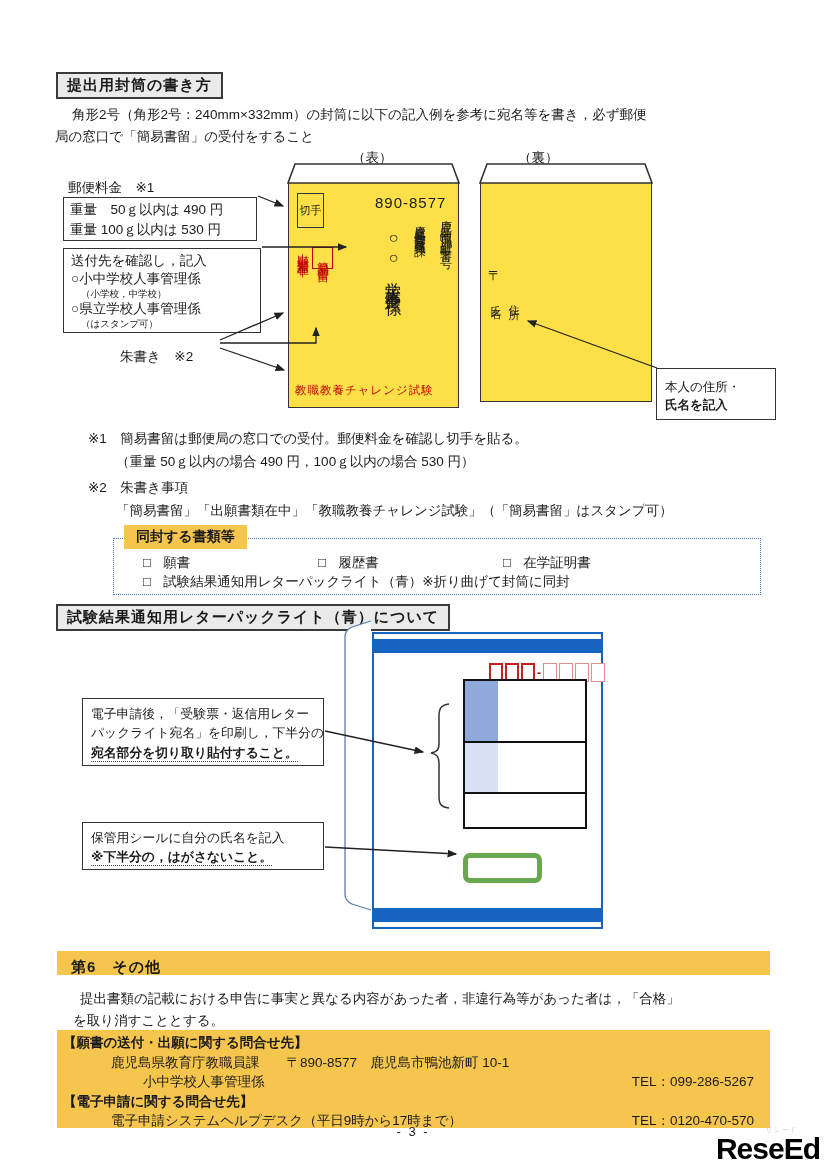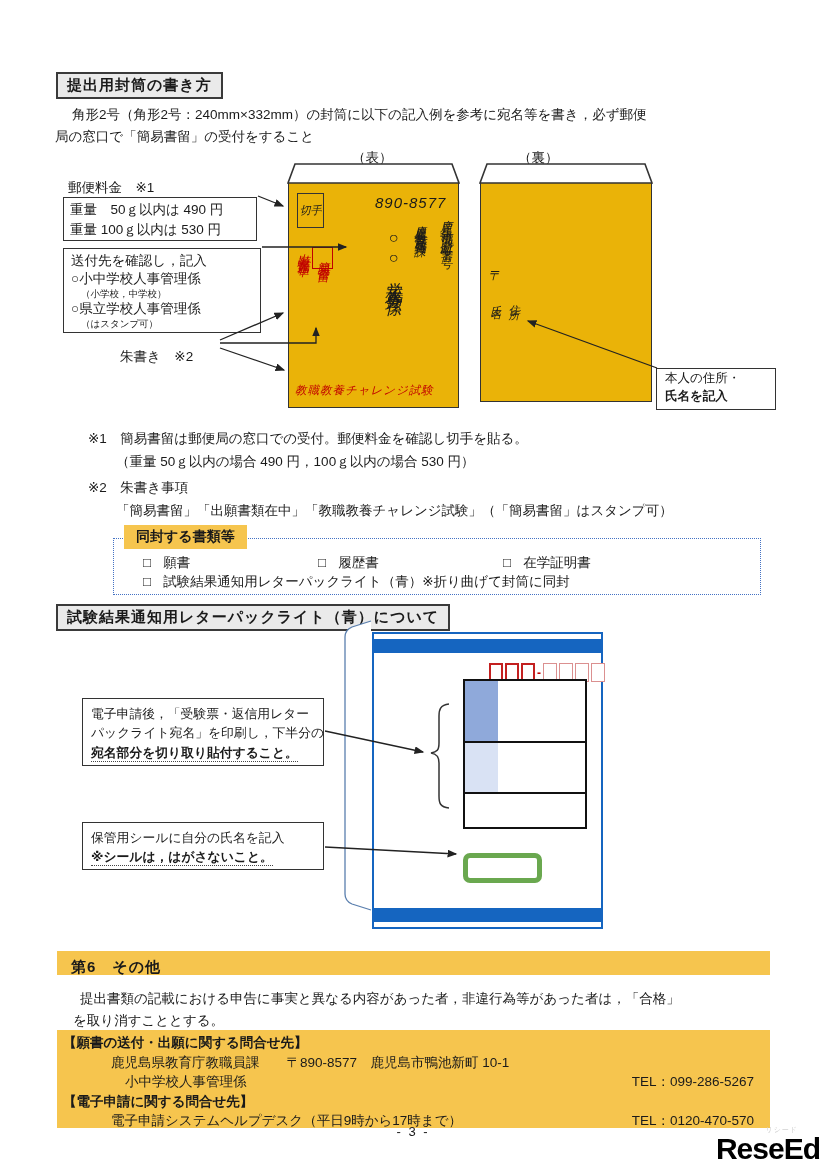--- a/index.html
+++ b/index.html
@@ -11,21 +11,21 @@
   .boxed-title{
     border:2px solid #3a3a3a;background:#EAEAEA;padding:2px 9px;
     font-size:15px;font-weight:700;letter-spacing:1px;white-space:nowrap;
   }
   .txt{font-size:13.5px;white-space:nowrap;}
   .small{font-size:9.5px;}
   .vtext{writing-mode:vertical-rl;text-orientation:upright;white-space:nowrap;}
   .frame{border:1.6px solid #333;background:#fff;box-sizing:border-box;}
   .red{color:#C00000;}
   
-  .env{position:absolute;border:1.6px solid #333;background:#eab308;box-sizing:border-box;font-style:italic;}
+  .env{position:absolute;border:1.6px solid #333;background:#fde047;box-sizing:border-box;}
   .stamp-box{position:absolute;left:8px;top:10px;width:27px;height:35px;border:1.6px solid #333;
     display:flex;align-items:center;justify-content:center;font-size:11px;box-sizing:border-box;}
   .postal-code{position:absolute;left:86px;top:11px;font-size:15px;letter-spacing:1px;}
   
   .dotted-box{border:1.6px dotted #4472C4;box-sizing:border-box;}
   .gold{background:#F6C54E;}
   .cb{display:inline-block;margin-right:12px;}
   
   .lp-band{position:absolute;left:0;right:0;height:14px;background:#1565C0;}
   .pbox{width:14px;height:19px;box-sizing:border-box;background:#fff;}
@@ -83,21 +83,21 @@
     <div class="vtext red" style="position:absolute;left:5px;top:61px;font-size:12px;letter-spacing:2.5px;">出願書類在中</div>
     <div class="vtext red" style="position:absolute;left:23px;top:64px;font-size:12px;letter-spacing:3px;border:1.3px solid #C00000;padding:4px 1px;">簡易書留</div>
     <div class="red" style="position:absolute;left:6px;bottom:9px;font-size:11.5px;letter-spacing:1px;white-space:nowrap;">教職教養チャレンジ試験</div>
   </div>
 
   <div class="env" style="left:480px;top:182px;width:172px;height:220px;">
     <div style="position:absolute;left:7px;top:84px;font-size:13px;">〒</div>
     <div class="vtext" style="position:absolute;left:25px;top:113px;font-size:11px;letter-spacing:4px;">住所</div>
     <div class="vtext" style="position:absolute;left:7px;top:113px;font-size:11px;letter-spacing:4px;">氏名</div>
   </div>
-  <div class="abs frame" style="left:656px;top:352px;width:120px;height:42px;padding:0 8px;">
+  <div class="abs frame" style="left:656px;top:352px;width:120px;height:52px;padding:9px 8px;">
     <div class="txt" style="font-size:12.5px;line-height:18px;">本人の住所・</div>
     <div class="txt" style="font-size:12.5px;line-height:18px;font-weight:bold;">氏名を記入</div>
   </div>
 
   <div class="abs txt" style="left:88px;top:414px;">※1　簡易書留は郵便局の窓口での受付。郵便料金を確認し切手を貼る。</div>
   <div class="abs txt" style="left:116px;top:437px;">（重量 50ｇ以内の場合 490 円，100ｇ以内の場合 530 円）</div>
   <div class="abs txt" style="left:88px;top:463px;">※2　朱書き事項</div>
   <div class="abs txt" style="left:116px;top:486px;">「簡易書留」「出願書類在中」「教職教養チャレンジ試験」（「簡易書留」はスタンプ可）</div>
 
   <div class="abs dotted-box" style="left:113px;top:522px;width:648px;height:57px;"></div>
@@ -145,32 +145,32 @@
 
   <div class="abs" style="left:463px;top:837px;width:79px;height:30px;border:5px solid #6AA84F;border-radius:7px;background:#fff;box-sizing:border-box;"></div>
 
   <div class="callout" style="left:82px;top:698px;width:242px;height:68px;">
     <div>電子申請後，「受験票・返信用レター</div>
     <div>パックライト宛名」を印刷し，下半分の</div>
     <div><span class="u-dot">宛名部分を切り取り貼付すること。</span></div>
   </div>
   <div class="callout" style="left:82px;top:822px;width:242px;height:48px;">
     <div>保管用シールに自分の氏名を記入</div>
-    <div><span class="u-dot">※シールは，はがさないこと。</span></div>
+    <div><span class="u-dot">※下半分の，はがさないこと。</span></div>
   </div>
 
   <div class="abs banner" style="left:57px;top:935px;width:713px;height:24px;">第6　その他</div>
   <div class="abs txt" style="left:80px;top:974px;">提出書類の記載における申告に事実と異なる内容があった者，非違行為等があった者は，「合格」</div>
   <div class="abs txt" style="left:73px;top:996px;">を取り消すこととする。</div>
 
   <div class="abs gold" style="left:57px;top:1014px;width:713px;height:98px;padding-top:3px;box-sizing:border-box;">
     <div class="contact-row" style="padding-left:6px;font-weight:700;">【願書の送付・出願に関する問合せ先】</div>
     <div class="contact-row" style="padding-left:54px;">鹿児島県教育庁教職員課　　〒890-8577　鹿児島市鴨池新町 10-1</div>
     <div class="contact-row">
-      <span style="padding-left:68px;">小中学校人事管理係</span>
+      <span style="padding-left:86px;">小中学校人事管理係</span>
       <span class="tel">TEL：099-286-5267</span>
     </div>
     <div class="contact-row" style="padding-left:6px;font-weight:700;">【電子申請に関する問合せ先】</div>
     <div class="contact-row">
       <span style="padding-left:54px;">電子申請システムヘルプデスク（平日9時から17時まで）</span>
       <span class="tel">TEL：0120-470-570</span>
     </div>
   </div>
 
   <div class="pagenum">- 3 -</div>

